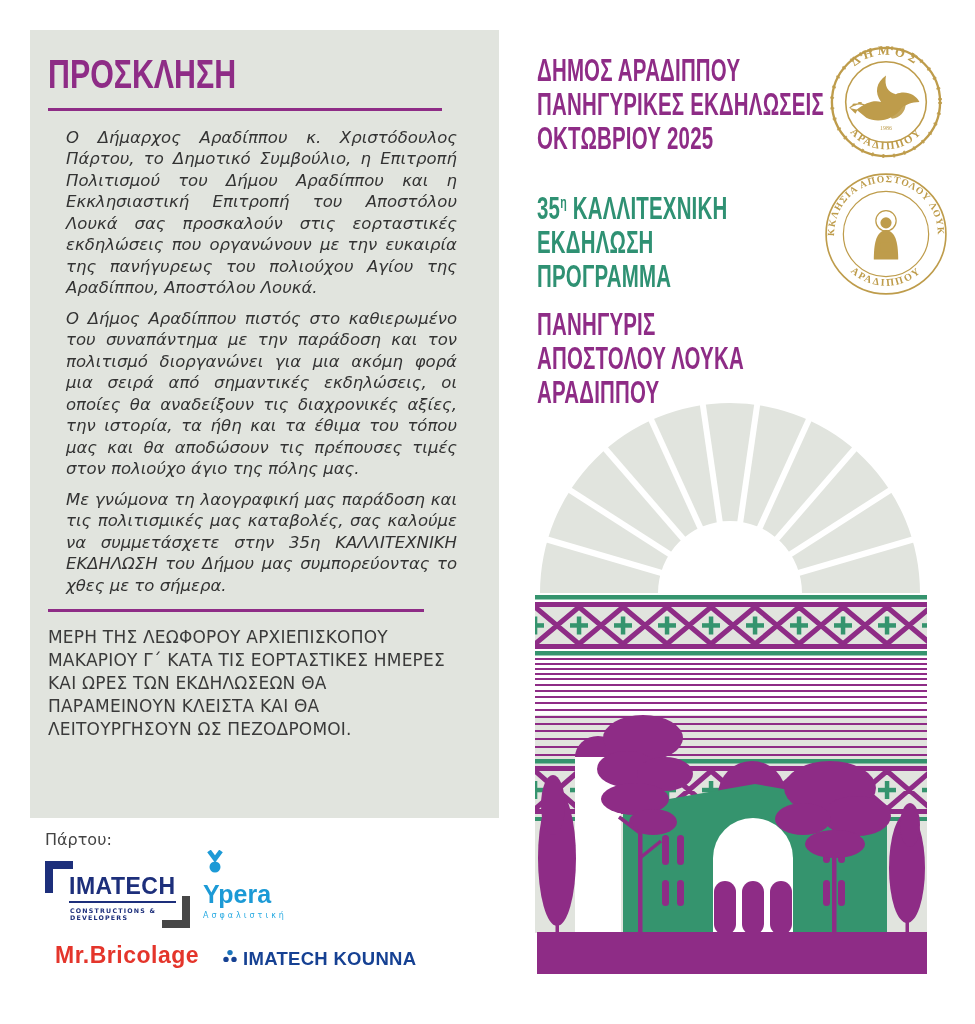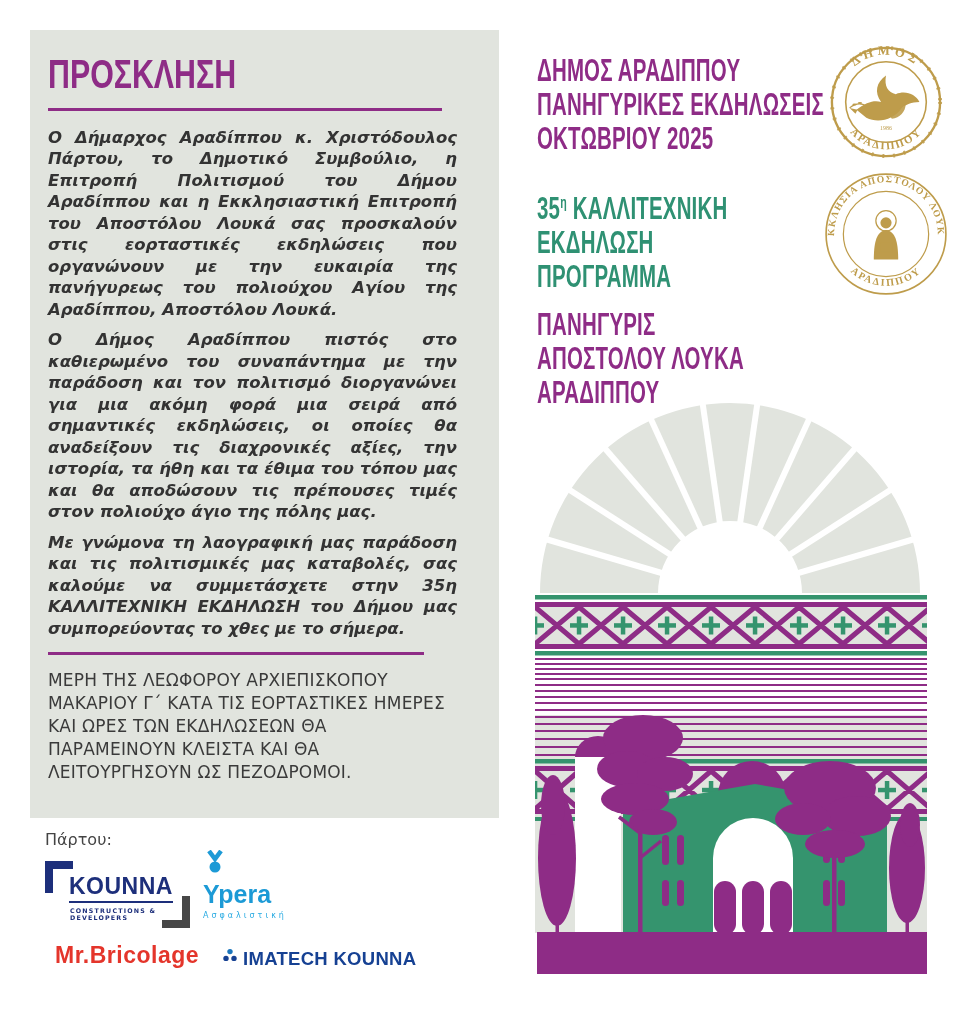--- a/index.html
+++ b/index.html
@@ -9,22 +9,22 @@
   html,body{margin:0;padding:0;background:#fff;}
   .canvas{position:relative;width:975px;height:1024px;background:#fff;overflow:hidden;
           font-family:"DejaVu Sans",sans-serif;}
   
   .panel{position:absolute;left:30px;top:30px;width:469px;height:788px;background:var(--panel);
          box-sizing:border-box;padding:24px 42px 0 18px;}
   .sec-title{display:inline-block;transform:scaleX(.74);transform-origin:0 50%;
              font-family:"Liberation Sans",sans-serif;font-weight:bold;font-size:41px;
              line-height:1;color:var(--purple);white-space:nowrap;}
   .rule{height:2.5px;background:var(--purple);width:394px;margin:13px 0 16px 0;}
-  .body-par{font-style:italic;font-weight:700;font-size:16.5px;line-height:21.5px;
-            color:#333;text-align:justify;margin:0 0 9px 0;}
+  .body-par{font-style:italic;font-weight:400;font-size:16.5px;line-height:21.5px;
+            color:#333;text-align:justify;margin:0 0 9px 18px;}
   .announce-gap{margin-top:44px;}
   .announce-body{font-size:17px;line-height:23px;color:#3a3a3a;font-weight:500;
                  letter-spacing:.2px;margin:0;}
   
   .sponsors-label{position:absolute;left:45px;top:830px;font-size:16px;color:#444;}
   .gemaba{position:absolute;left:45px;top:858px;width:145px;height:70px;}
   .gemaba::before{content:"";position:absolute;left:0;top:3px;width:20px;height:24px;
                   border-left:8px solid var(--navy);border-top:8px solid var(--navy);}
   .gemaba::after{content:"";position:absolute;right:0;bottom:0;width:20px;height:24px;
                  border-right:8px solid #474747;border-bottom:8px solid #474747;}
@@ -32,21 +32,21 @@
                letter-spacing:.5px;border-bottom:2.5px solid var(--navy);padding-bottom:1px;
                font-family:"Liberation Sans",sans-serif;}
   .gemaba-tag{position:absolute;left:25px;top:49px;font-size:6.3px;color:var(--navy);
               letter-spacing:1.2px;font-weight:bold;}
   .ypera{position:absolute;left:203px;top:850px;width:100px;text-align:left;}
   .ypera-name{font-size:25px;font-weight:bold;color:var(--cyan);line-height:1;margin-top:2px;
               font-family:"Liberation Sans",sans-serif;}
   .ypera-tag{font-size:8px;color:#29ABE2;letter-spacing:3px;margin-top:4px;}
   .bricolage{position:absolute;left:55px;top:942px;font-size:23px;font-weight:bold;
              color:var(--red);letter-spacing:.5px;font-family:"Liberation Sans",sans-serif;}
-  .imatech{position:absolute;left:222px;top:948px;display:flex;gap:5px;}
+  .imatech{position:absolute;left:222px;top:948px;display:flex;align-items:center;gap:5px;}
   .imatech-name{font-size:18.5px;font-weight:bold;color:var(--imnavy);letter-spacing:.3px;
                 font-family:"Liberation Sans",sans-serif;}
   
   .rh{position:absolute;left:537px;font-family:"Liberation Sans",sans-serif;font-weight:bold;
       font-size:31px;line-height:34px;letter-spacing:.3px;transform:scaleX(.66);
       transform-origin:0 0;white-space:nowrap;}
   .rh sup{font-size:.52em;}
   .rh-events{top:54px;color:var(--purple);}
   .rh-program{top:185px;color:var(--green);}
   .rh-feast{top:308px;color:var(--purple);}
@@ -69,21 +69,21 @@
     <p class="body-par">Ο Δήμος Αραδίππου πιστός στο καθιερωμένο του συναπάντημα με την παράδοση και τον πολιτισμό διοργανώνει για μια ακόμη φορά μια σειρά από σημαντικές εκδηλώσεις, οι οποίες θα αναδείξουν τις διαχρονικές αξίες, την ιστορία, τα ήθη και τα έθιμα του τόπου μας και θα αποδώσουν τις πρέπουσες τιμές στον πολιούχο άγιο της πόλης μας.</p>
     <p class="body-par">Με γνώμονα τη λαογραφική μας παράδοση και τις πολιτισμικές μας καταβολές, σας καλούμε να συμμετάσχετε στην 35η ΚΑΛΛΙΤΕΧΝΙΚΗ ΕΚΔΗΛΩΣΗ του Δήμου μας συμπορεύοντας το χθες με το σήμερα.</p>
 
     <div class="rule" style="width:376px;margin-bottom:14px;"></div>
     <p class="announce-body">ΜΕΡΗ ΤΗΣ ΛΕΩΦΟΡΟΥ ΑΡΧΙΕΠΙΣΚΟΠΟΥ ΜΑΚΑΡΙΟΥ Γ΄ ΚΑΤΑ ΤΙΣ ΕΟΡΤΑΣΤΙΚΕΣ ΗΜΕΡΕΣ ΚΑΙ ΩΡΕΣ ΤΩΝ ΕΚΔΗΛΩΣΕΩΝ ΘΑ ΠΑΡΑΜΕΙΝΟΥΝ ΚΛΕΙΣΤΑ ΚΑΙ ΘΑ ΛΕΙΤΟΥΡΓΗΣΟΥΝ ΩΣ ΠΕΖΟΔΡΟΜΟΙ.</p>
   </section>
 
   <div class="sponsors-label">Πάρτου:</div>
 
   <div class="gemaba">
-    <span class="gemaba-name">KOUNNA</span>
+    <span class="gemaba-name">IMATECH</span>
     <span class="gemaba-tag">CONSTRUCTIONS &amp; DEVELOPERS</span>
   </div>
 
   <div class="ypera">
     <span>
       <svg width="24" height="26" viewBox="0 0 24 26">
         <path d="M6,1 L12,9 L18,1" stroke="#1C9AD6" stroke-width="4.5" fill="none"></path>
         <circle cx="12" cy="17" r="5.5" fill="#1C9AD6"></circle>
       </svg>
     </span>

